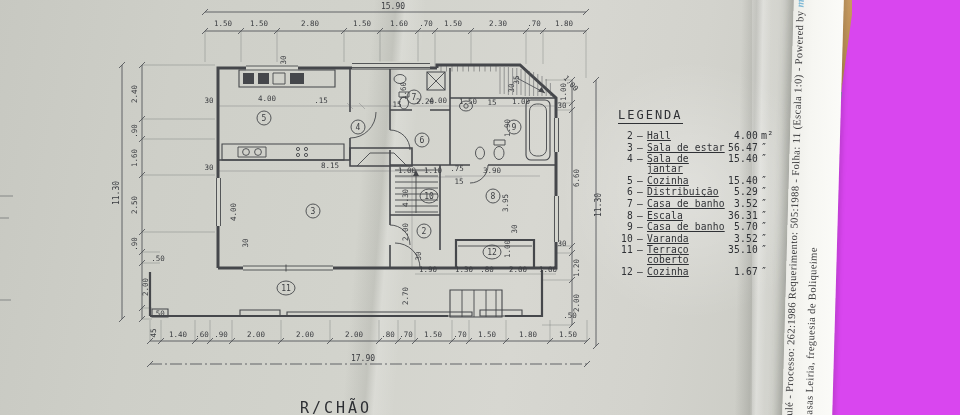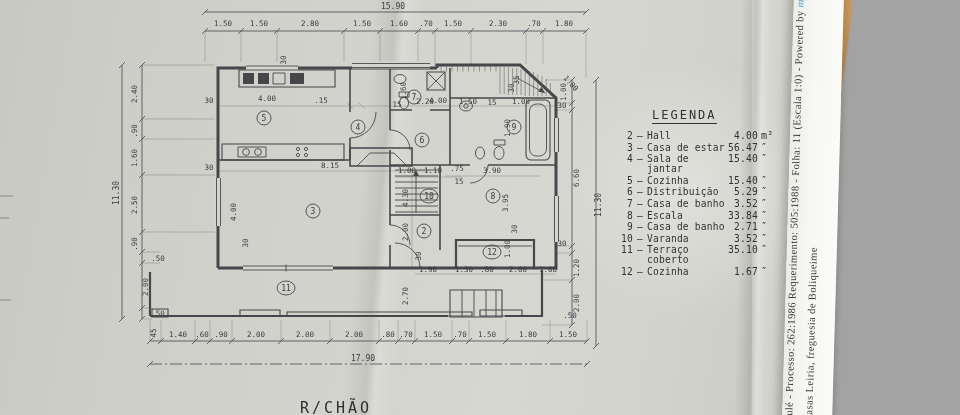--- a/index.html
+++ b/index.html
@@ -1,16 +1,16 @@
 <!DOCTYPE html>
 <html><head>
 <meta charset="utf-8">
 <style>
   html,body{margin:0;padding:0;background:#ffffff;}
-  .scene{position:relative;width:960px;height:415px;overflow:hidden;background:#a3a3a3;
+  .scene{position:relative;width:960px;height:415px;overflow:hidden;background:#d946ef;
          font-family:"DejaVu Sans","Liberation Sans",sans-serif;}
   
   .paper{position:absolute;left:-6px;top:0;width:802px;height:415px;z-index:3;
     background:linear-gradient(100deg,#c7c8c1 0%,#cecfc8 22%,#d2d3cc 46%,#d7d7d1 66%,#d3d3cd 82%,#cacbc4 100%);}
   .paper-glow{position:absolute;left:560px;top:60px;width:260px;height:260px;z-index:3;border-radius:50%;
     background:radial-gradient(closest-side,rgba(255,255,255,0.30),rgba(255,255,255,0));}
   .crease-a{position:absolute;left:358px;top:-10px;width:52px;height:440px;z-index:4;transform:rotate(4.5deg);
     background:linear-gradient(90deg,rgba(0,0,0,0) 0%,rgba(55,58,50,0.10) 42%,rgba(255,255,255,0.16) 60%,rgba(0,0,0,0) 100%);}
   .crease-b{position:absolute;left:738px;top:-10px;width:30px;height:440px;z-index:4;transform:rotate(1deg);
     background:linear-gradient(90deg,rgba(0,0,0,0) 0%,rgba(50,52,46,0.16) 50%,rgba(255,255,255,0.20) 72%,rgba(0,0,0,0) 100%);}
@@ -29,27 +29,27 @@
     box-shadow:-5px 0 9px rgba(55,57,50,0.28),3px 0 5px rgba(0,0,0,0.10);}
   .vtext{position:absolute;top:0;bottom:0;writing-mode:vertical-rl;transform:rotate(180deg);
     font-family:"Liberation Serif","DejaVu Serif",serif;font-size:10.5px;color:#3b3b3d;
     letter-spacing:0.4px;white-space:nowrap;padding-top:4px;}
   .vtext.l1{left:1px;}
   .vtext.l2{left:21px;}
   .brand{color:#7fb9d6;font-style:italic;font-weight:bold;letter-spacing:1px;}
   
   .legend{position:absolute;left:618px;top:104px;width:158px;z-index:6;color:#2f3135;
     font-family:"DejaVu Sans Mono","Liberation Mono",monospace;}
-  .legend-title{margin-left:34px;display:inline-block;font-size:12px;letter-spacing:2px;
+  .legend-title{display:inline-block;font-size:12px;letter-spacing:2px;
     border-bottom:1.5px solid #2f3135;padding-bottom:1px;}
   .legend-rows{margin-top:7px;display:flex;flex-direction:column;gap:1.6px;}
   .lrow{display:flex;font-size:9.6px;line-height:10px;letter-spacing:0.2px;}
   .lrow .num{width:15px;text-align:right;}
   .lrow .dash{width:14px;text-align:center;}
-  .lrow .nm{flex:1;}
+  .lrow .nm{flex:1;text-decoration:underline;}
   .lrow .val{width:33px;text-align:right;}
   .lrow .un{width:15px;text-align:left;padding-left:3px;font-size:10px;}
   
   svg.plan{position:absolute;left:0;top:0;z-index:6;}
   svg.plan text{font-family:"DejaVu Sans Mono","Liberation Mono",monospace;font-size:7.5px;fill:#3a3c40;text-anchor:middle;}
   svg.plan text.big{font-size:8px;}
   svg.plan text.floor{font-size:15px;letter-spacing:3px;fill:#2d2f33;}
   .ln{stroke:#45474b;fill:none;}
   .w3{stroke-width:3;} .w2{stroke-width:2.2;} .w1{stroke-width:1.6;} .f1{stroke-width:1.1;} .t{stroke-width:0.9;}
   .dim{stroke:#55575b;stroke-width:0.9;fill:none;}
@@ -350,21 +350,21 @@
       <div class="lrow">
           <span class="num">2</span>
           <span class="dash">—</span>
           <span class="nm">Hall</span>
           <span class="val">4.00</span>
           <span class="un">m²</span>
         </div>
       <div class="lrow">
           <span class="num">3</span>
           <span class="dash">—</span>
-          <span class="nm">Casa de estar</span>
+          <span class="nm">Sala de estar</span>
           <span class="val">56.47</span>
           <span class="un">″</span>
         </div>
       <div class="lrow">
           <span class="num">4</span>
           <span class="dash">—</span>
           <span class="nm">Sala de jantar</span>
           <span class="val">15.40</span>
           <span class="un">″</span>
         </div>
@@ -386,28 +386,28 @@
           <span class="num">7</span>
           <span class="dash">—</span>
           <span class="nm">Casa de banho</span>
           <span class="val">3.52</span>
           <span class="un">″</span>
         </div>
       <div class="lrow">
           <span class="num">8</span>
           <span class="dash">—</span>
           <span class="nm">Escala</span>
-          <span class="val">33.84</span>
+          <span class="val">36.31</span>
           <span class="un">″</span>
         </div>
       <div class="lrow">
           <span class="num">9</span>
           <span class="dash">—</span>
           <span class="nm">Casa de banho</span>
-          <span class="val">2.71</span>
+          <span class="val">5.70</span>
           <span class="un">″</span>
         </div>
       <div class="lrow">
           <span class="num">10</span>
           <span class="dash">—</span>
           <span class="nm">Varanda</span>
           <span class="val">3.52</span>
           <span class="un">″</span>
         </div>
       <div class="lrow">

